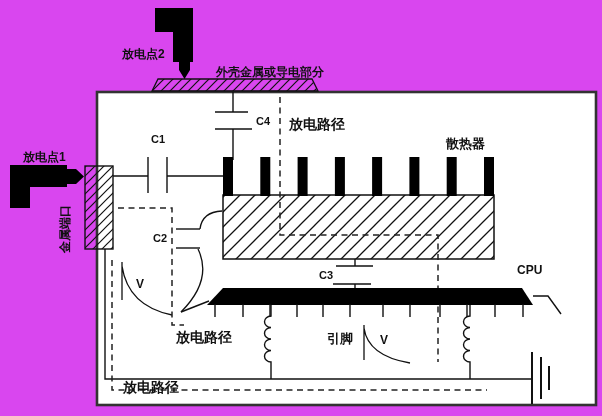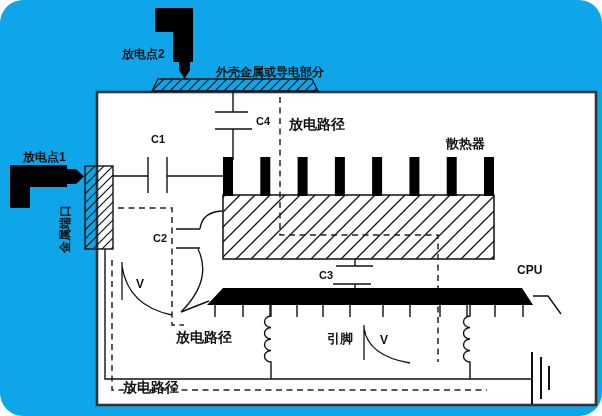--- a/index.html
+++ b/index.html
@@ -1,17 +1,17 @@
 <!DOCTYPE html>
 <html><head>
 <meta charset="utf-8">
 <style>
   html,body{margin:0;padding:0;background:#fff;}
-  .stage{position:relative;width:602px;height:416px;background:#0ea5e9;overflow:hidden;
-         font-family:"Liberation Sans","DejaVu Sans",sans-serif;border-radius:23px;}
+  .stage{position:relative;width:602px;height:416px;background:#d946ef;overflow:hidden;
+         font-family:"Liberation Sans","DejaVu Sans",sans-serif;}
   svg text{font-family:"Liberation Sans","DejaVu Sans",sans-serif;font-weight:bold;fill:#111;}
   .lbl-small{font-size:12px;}
   .lbl-med{font-size:13px;}
   .lbl-path{font-size:14px;}
   .lbl-ref{font-size:11px;}
 </style>
 </head>
 <body>
 
 <div class="stage">

